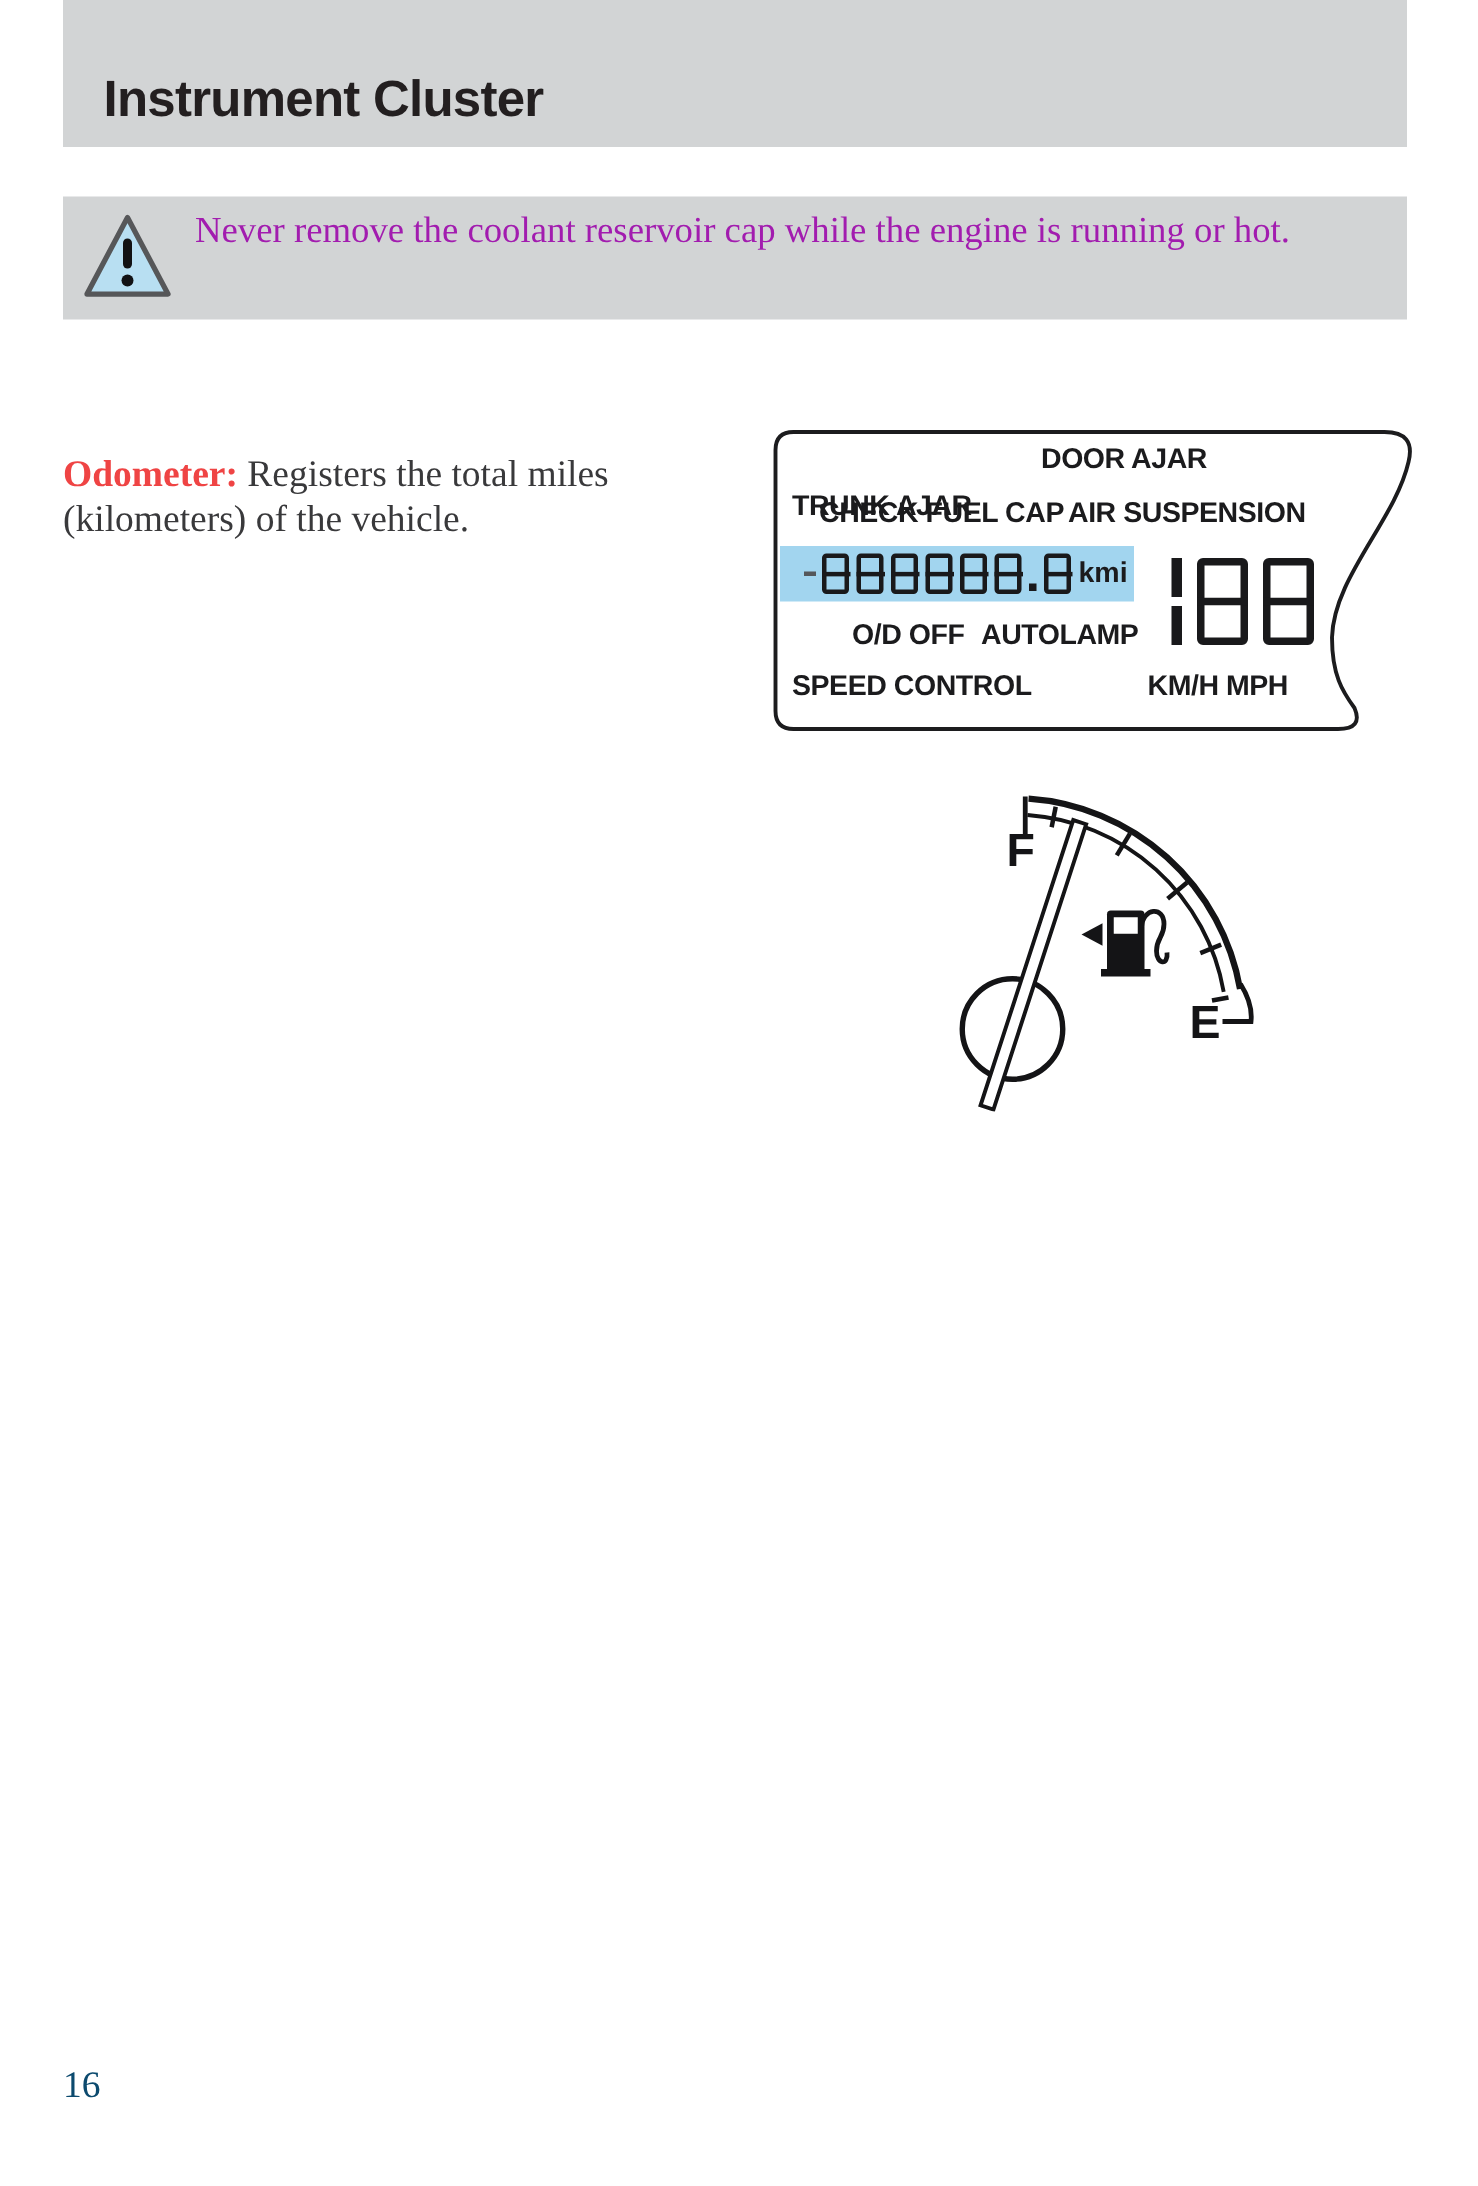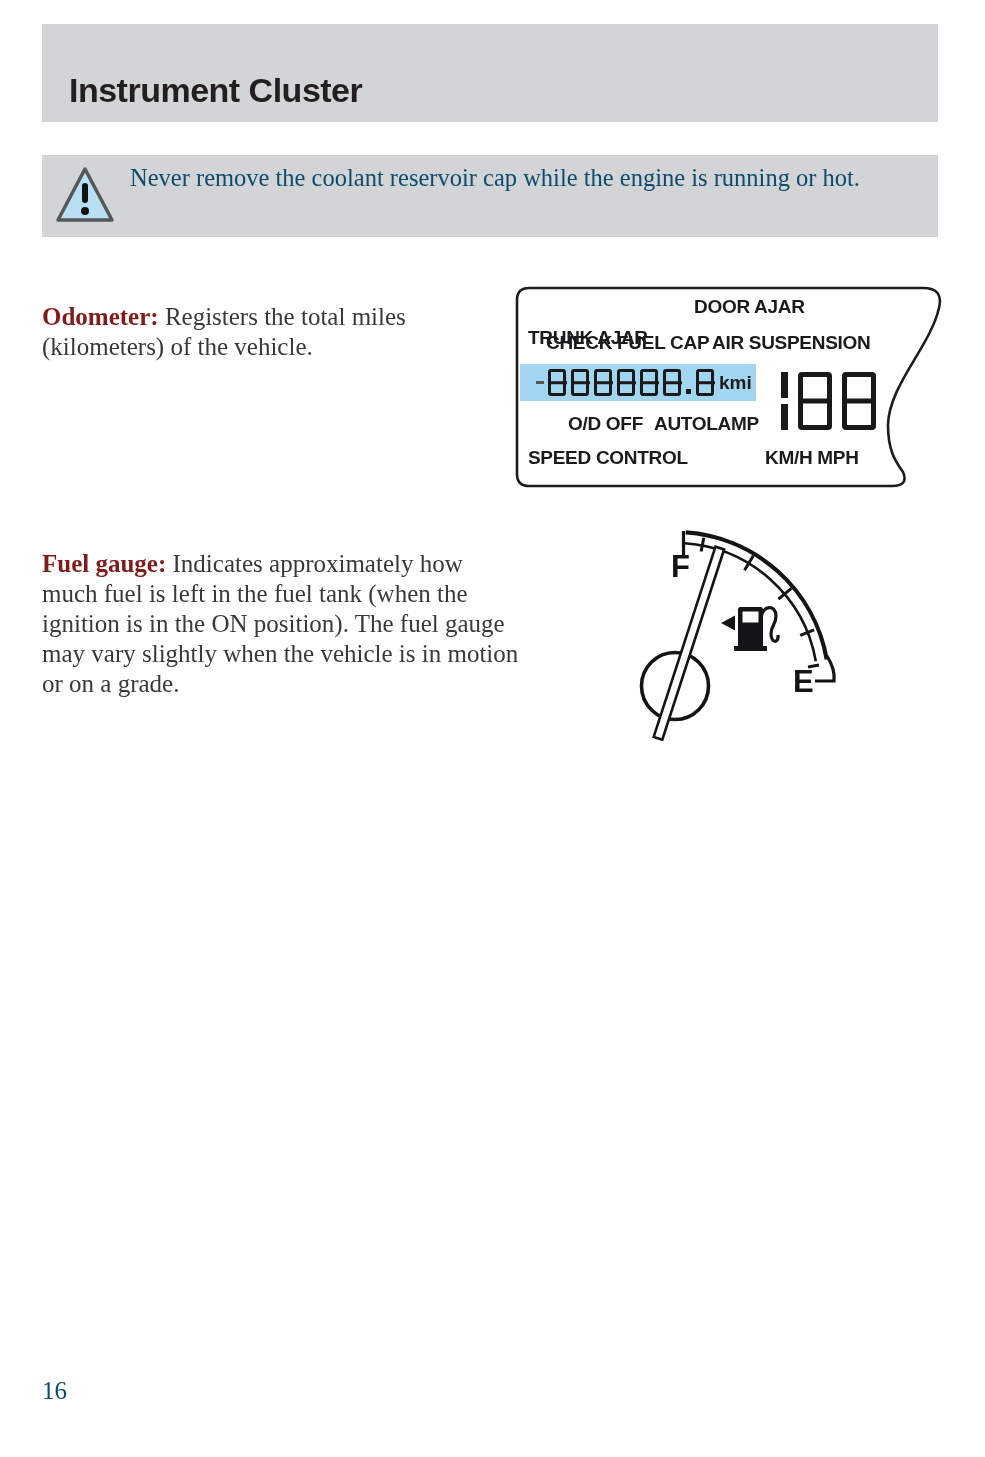--- a/index.html
+++ b/index.html
@@ -3,39 +3,39 @@
 <meta charset="utf-8">
 <style>
   html, body { margin:0; padding:0; background:#ffffff; }
   #page {
     position:relative; width:985px; height:1457px; background:#ffffff;
     font-family:"Liberation Serif", serif; color:#323234; overflow:hidden;
   }
   .abs { position:absolute; }
 
   
-  .band { background:#d2d4d5;margin-top:24px; }
+  .band { background:#d2d4d5; }
   #header-band { left:42px; top:0; width:896px; height:98px; }
   #page-title {
     position:absolute; left:27px; top:49px;
     font-family:"Liberation Sans", sans-serif; font-weight:bold;
     font-size:34px; line-height:34px; color:#231f20; letter-spacing:-0.5px;
   }
 
   
   #warning-box { left:42px; top:131px; width:896px; height:82px; }
   #warning-icon { position:absolute; left:13px; top:10px; width:60px; height:62px; }
   #warning-text {
     position:absolute; left:88px; top:8px; width:780px;
-    font-size:24.5px; line-height:29.5px; color:#0c4a6e;
+    font-size:24.5px; line-height:29.5px; color:#a21caf;
   }
 
   
   .para { font-size:25px; line-height:30px; color:#39393b; }
-  .para b { color:#7f1d1d; }
+  .para b { color:#ef4444; }
   .para i { font-style:italic; }
   #odometer-para { left:42px; top:277px; width:462px; }
   #fuel-para     { left:42px; top:524px; width:478px; }
   #refer-para    { left:42px; top:708px; width:478px; }
   #fueldoor-para { left:42px; top:806px; width:872px; }
   #page-number   { left:42px; top:1377px; font-size:25px; color:#0c4a6e; }
 
   
   #odometer-display { left:513px; top:285px; width:445px; height:208px; }
   #bezel-svg { position:absolute; left:0; top:0; }
@@ -131,21 +131,20 @@
         <span class="sd d8"></span>
         <span class="sd d8"></span>
       </div>
 
     <div class="lcd-label" style="left:15px; top:129px;margin-left:40px;">O/D OFF</div>
     <div class="lcd-label" style="left:141px; top:129px;">AUTOLAMP</div>
     <div class="lcd-label" style="left:15px; top:163px;">SPEED CONTROL</div>
     <div class="lcd-label" style="left:252px; top:163px;">KM/H MPH</div>
   </div>
 
-  <p id="fuel-para" class="abs para"><b>Fuel gauge:</b> <span>Indicates approximately how much fuel is left in the fuel tank (when the ignition is in the ON position). The fuel gauge may vary slightly when the vehicle is in motion or on a grade.</span></p>
 
   <div id="fuel-gauge" class="abs">
     <svg width="222" height="218" viewBox="0 0 222 218">
 
       <path d="M55.7 9.4 A154 154 0 0 1 196.7 136.3" fill="none" stroke="#141416" stroke-width="4.2"></path>
       <path d="M55 20.3 A143 143 0 0 1 185.8 138.2" fill="none" stroke="#141416" stroke-width="2.6"></path>
 
       <path d="M53.5 8 L53.5 33" stroke="#141416" stroke-width="3.2" fill="none"></path>
 
       <path d="M197 133 C202 141 205 149 204 158 L185 158" stroke="#141416" stroke-width="3.2" fill="none"></path>

